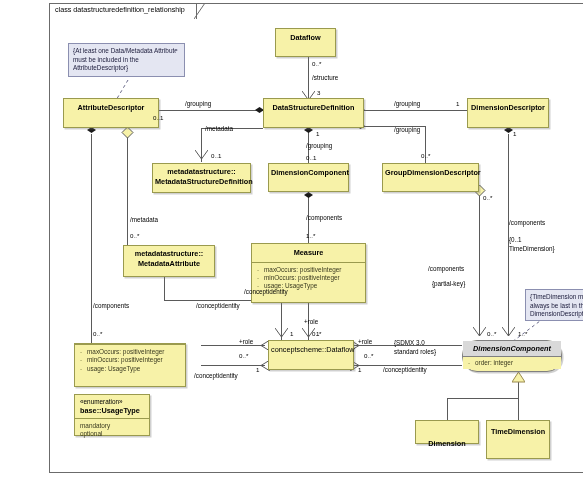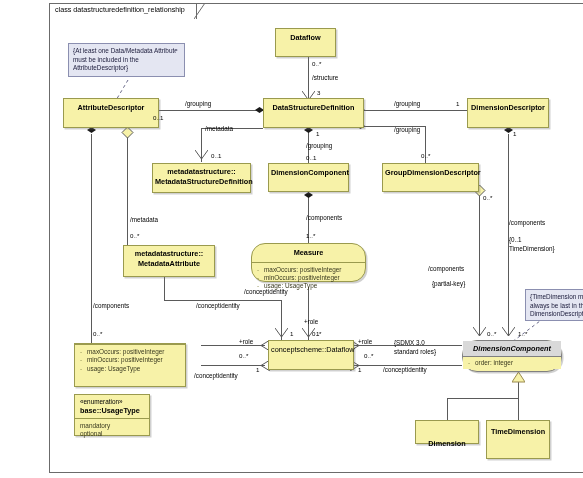--- a/index.html
+++ b/index.html
@@ -181,21 +181,21 @@
     <div class="hdr">GroupDimensionDescriptor</div>
   </div>
 
   <div class="cls" style="left:77px;top:245px;width:92px;height:32px;">
     <div class="hdr two">
       <span>metadatastructure::</span><br>
       <span>MetadataAttribute</span>
     </div>
   </div>
 
-  <div class="cls" style="left:205px;top:243px;width:115px;height:39px;border-radius:14px;">
+  <div class="cls" style="left:205px;top:243px;width:115px;height:60px;">
     <div class="hdr">Measure</div>
     <div class="sep"></div>
     <div class="attrs">
       <div class="attr"><span class="bullet">-</span><span>maxOccurs: positiveInteger</span></div>
       <div class="attr"><span class="bullet">-</span><span>minOccurs: positiveInteger</span></div>
       <div class="attr"><span class="bullet">-</span><span>usage: UsageType</span></div>
     </div>
   </div>
 
   <div class="cls" style="left:28px;top:343px;width:112px;height:44px;">

